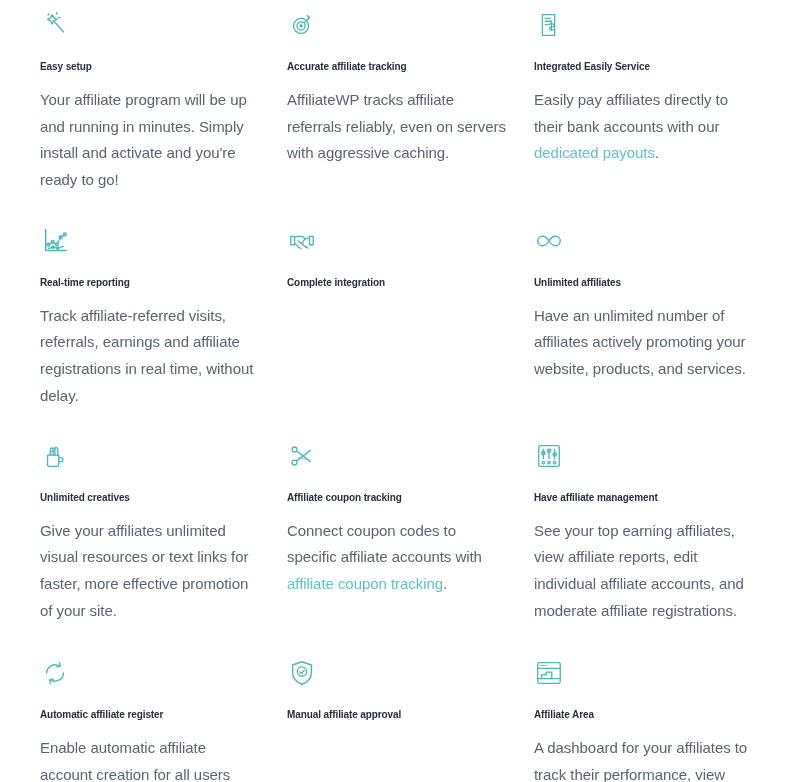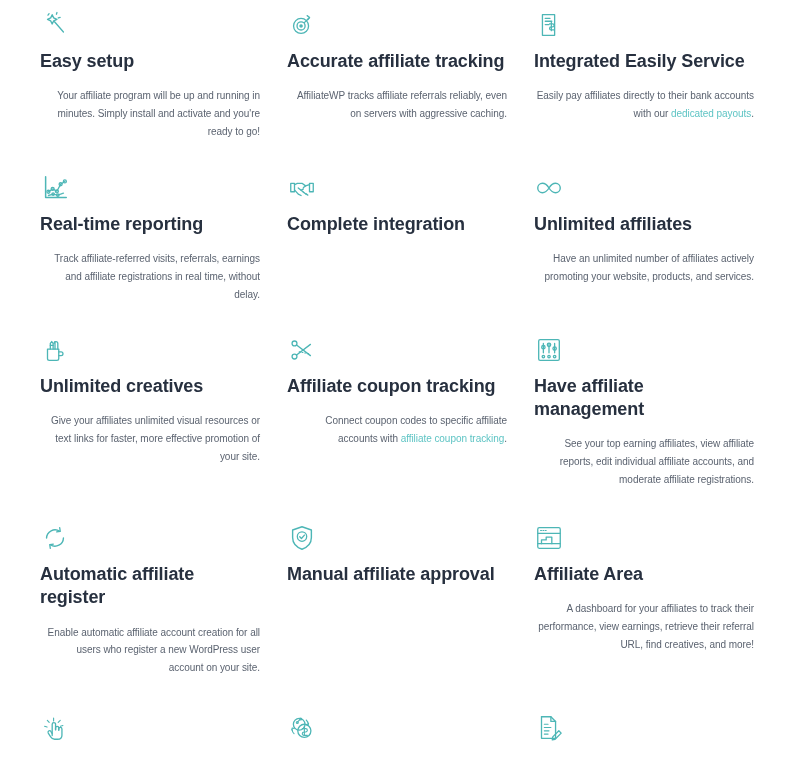--- a/index.html
+++ b/index.html
@@ -28,33 +28,33 @@
     padding-right:27px;
   }
   .feature-icon{
     height:40px;
     display:flex;
     align-items:flex-end;
     margin-bottom:10px;
   }
   .feature-icon svg{display:block;}
   .feature-title{
-    font-size:18px;
+    font-size:10px;
     font-weight:bold;
     color:var(--heading);
     letter-spacing:-0.1px;
     line-height:1.3;
     margin-bottom:14px;
+    margin-top:20px;
   }
   .feature-desc{
-    font-size:10px;
+    font-size:15px;
     line-height:1.78;
     color:var(--body);
     letter-spacing:-0.05px;
-    text-align:right;
   }
   .feature-desc a,.feature-desc .lnk{
     color:var(--link);
     text-decoration:none;
     cursor:pointer;
   }
   .r0{margin-top:0px;}
   .r1{margin-top:22px;}
   .r2{margin-top:21px;}
   .r3{margin-top:24px;}

